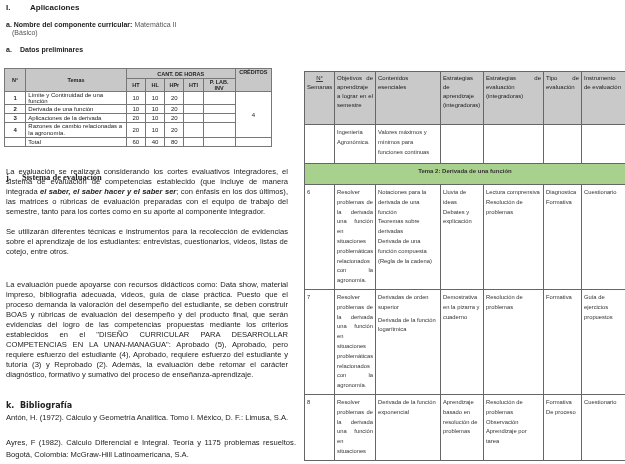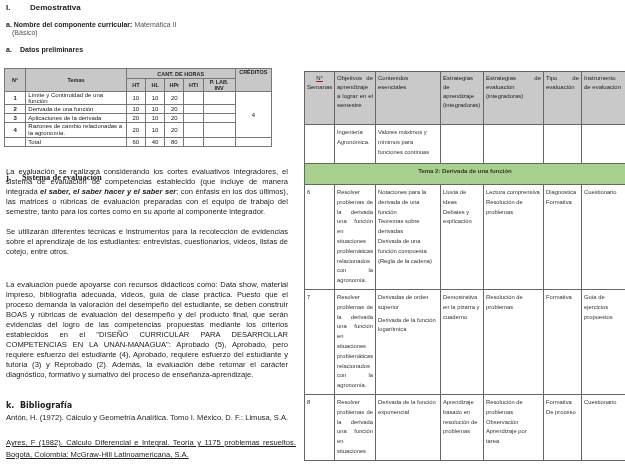--- a/index.html
+++ b/index.html
@@ -21,34 +21,34 @@
 
   .eval-h { left:6px; top:172px; font-size:9px; font-weight:bold; font-family:Liberation Serif, serif; font-size:8.5px; }
   .eval-h .num { display:inline-block; width:16px; }
   .para { left:6px; width:282px; font-size:7.6px; line-height:10px; text-align:justify; font-family:"Liberation Sans", sans-serif; color:#222; }
   .p1 { top:167px; }
   .p2 { top:227px; }
   .p3 { top:280px; }
   .bib-h { left:6px; top:401px; font-size:8px; font-weight:bold; font-family:"DejaVu Sans", sans-serif; }
   .bib-h .num { display:inline-block; width:14px; }
   .bib1 { left:6px; top:413px; font-size:7.6px; }
-  .bib2 { left:6px; top:437px; width:290px; font-size:7.6px; line-height:11.5px; text-align:justify;text-decoration:underline; }
+  .bib2 { left:6px; top:437px; width:290px; font-size:7.6px; line-height:11.5px; text-align:justify; }
 
   table.plan { position:absolute; left:304px; top:71px; width:321px; border-collapse:collapse; table-layout:fixed; font-family:"Liberation Sans", sans-serif; font-size:6px; }
   table.plan th { background:#c9c9c9; font-weight:normal; border:1px solid #666; vertical-align:top; text-align:left; padding:2px 2px; font-size:6px; line-height:9px; height:48px; }
   table.plan td { border:1px solid #666; vertical-align:top; text-align:left; padding:3px 2px; font-size:5.8px; line-height:9.8px; color:#333; }
   table.plan tr.tema td { background:#a9d18e; text-align:center; font-weight:bold; font-size:6px; padding:3px 0; height:14px; }
   .nsem-u { text-decoration:underline; text-decoration-color:#c00; }
   .cellline { display:block; }
 </style>
 </head>
 <body>
 
 <div class="abs sec-h1">
-  <span class="num">I.</span><span>Demostrativa</span>
+  <span class="num">I.</span><span>Aplicaciones</span>
 </div>
 
 <div class="abs comp-name">
   <span>a. Nombre del componente curricular:</span>
   <span class="val">Matemática II</span>
 </div>
 <div class="abs comp-sub">(Básico)</div>
 
 <div class="abs datos">
   <span class="num">a.</span><span>Datos preliminares</span>

